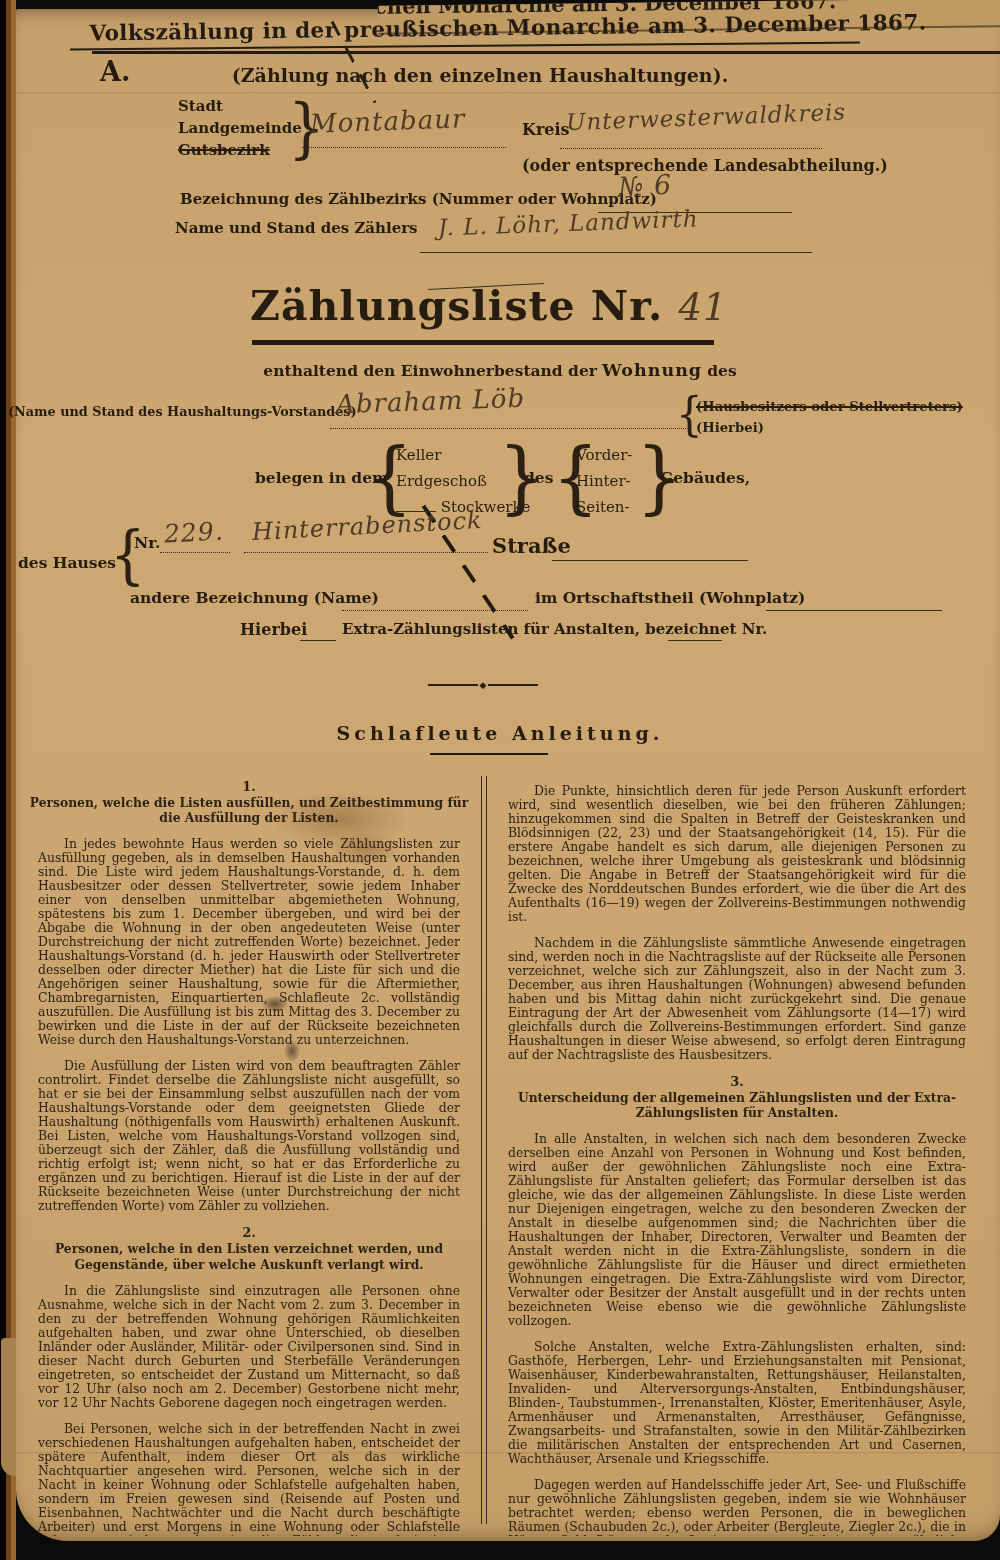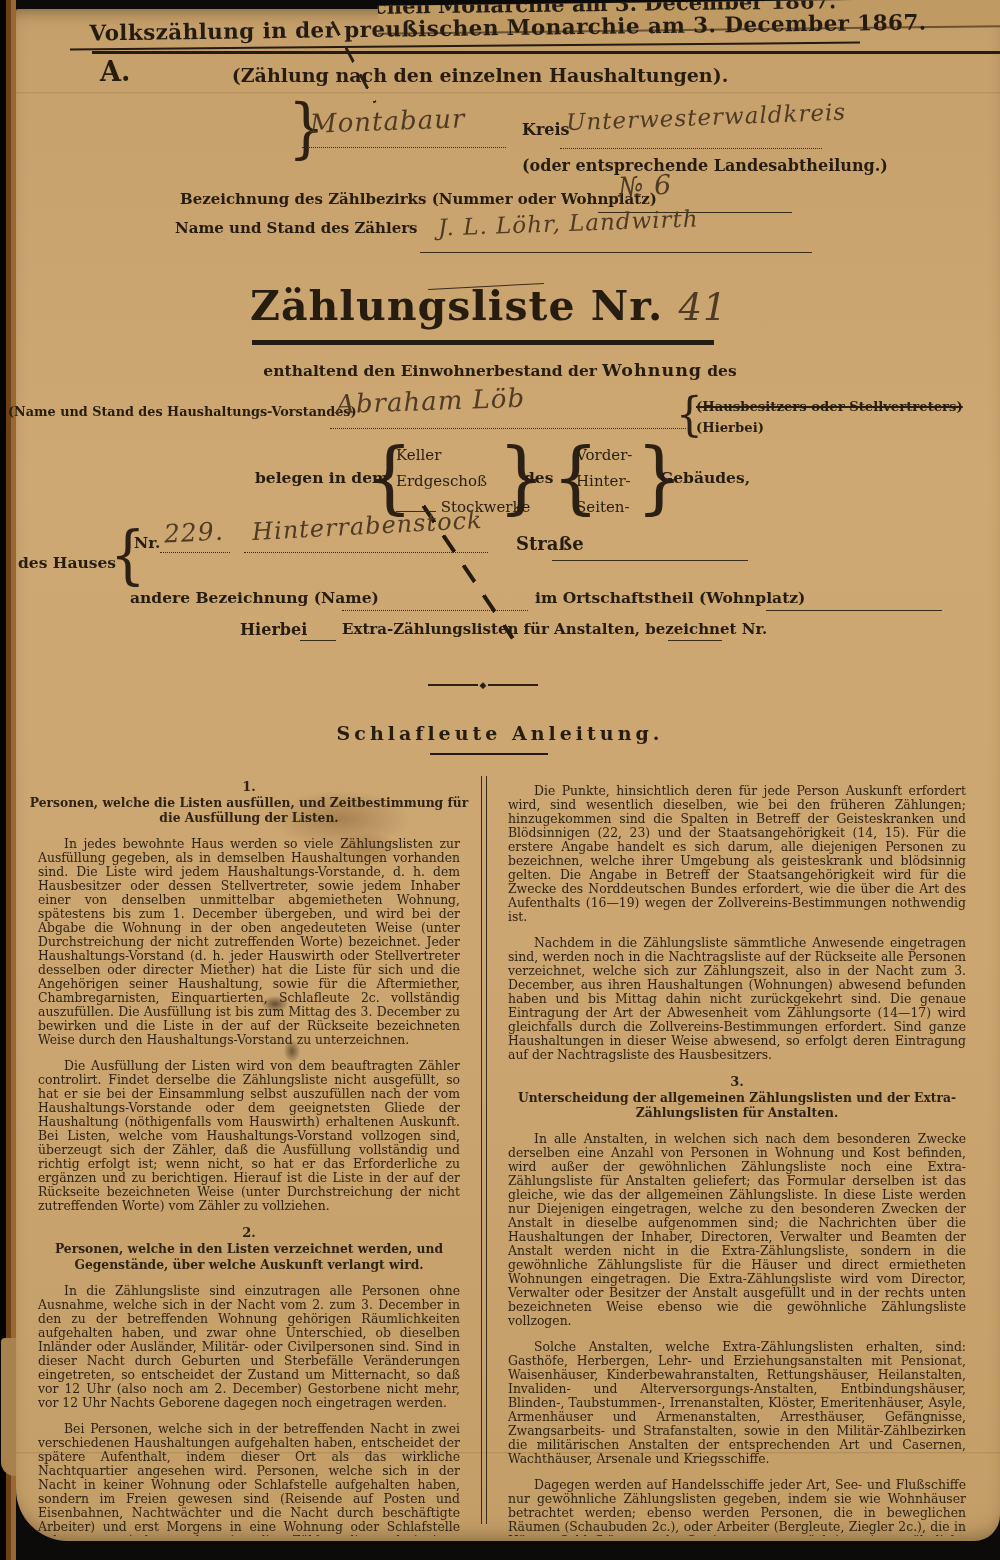--- a/index.html
+++ b/index.html
@@ -80,20 +80,25 @@
     <span>Volkszählung in der preußischen Monarchie am 3. December 1867.</span>
   </div>
 
   <div class="main-header">Volkszählung in der preußischen Monarchie am 3. December 1867.</div>
   <div class="rule" style="left:70px;top:45px;width:790px;height:2.4px;transform:rotate(-0.5deg);"></div>
   <div class="rule" style="left:92px;top:51px;width:908px;height:3px;"></div>
 
   <div class="abs frk" style="left:100px;top:56px;font-size:27px;z-index:3;">A.</div>
   <div class="abs frk" style="left:200px;top:64px;width:560px;text-align:center;font-size:19px;z-index:3;">(Zählung nach den einzelnen Haushaltungen).</div>
 
+  <div class="abs frk" style="left:178px;top:95px;font-size:15px;line-height:22px;z-index:3;">
+    <div>Stadt</div>
+    <div>Landgemeinde</div>
+    <div class="strike">Gutsbezirk</div>
+  </div>
   <div class="brace" style="left:288px;top:94px;font-size:58px;transform:scaleY(1.12);">}</div>
   <div class="abs hand" style="left:310px;top:106px;font-size:26px;transform:rotate(-2deg);">Montabaur</div>
   <div class="line dotted" style="left:302px;top:147px;width:204px;"></div>
   <div class="abs frk" style="left:522px;top:120px;font-size:16px;z-index:3;">Kreis</div>
   <div class="abs hand" style="left:566px;top:104px;font-size:23px;transform:rotate(-2.2deg);">Unterwesterwaldkreis</div>
   <div class="line dotted" style="left:560px;top:148px;width:262px;"></div>
   <div class="abs frk" style="left:522px;top:156px;font-size:16px;z-index:3;">(oder entsprechende Landesabtheilung.)</div>
 
   <div class="abs frk" style="left:180px;top:190px;font-size:15px;z-index:3;">Bezeichnung des Zählbezirks (Nummer oder Wohnplatz)</div>
   <div class="abs hand" style="left:618px;top:170px;font-size:27px;transform:rotate(-3deg);">№ 6</div>
@@ -143,21 +148,21 @@
   <div class="brace" style="left:636px;top:434px;font-size:74px;transform:scaleY(1.05);">}</div>
   <div class="abs frk" style="left:660px;top:468px;font-size:15.5px;z-index:3;">Gebäudes,</div>
 
   <div class="abs frk" style="left:18px;top:553px;font-size:15.5px;z-index:3;">des Hauses</div>
   <div class="brace" style="left:110px;top:522px;font-size:56px;transform:scaleY(1.15);">{</div>
   <div class="abs frk" style="left:134px;top:533px;font-size:15.5px;z-index:3;">Nr.</div>
   <div class="abs hand" style="left:164px;top:518px;font-size:25px;transform:rotate(-3deg);">229.</div>
   <div class="line dotted" style="left:160px;top:552px;width:70px;"></div>
   <div class="abs hand" style="left:252px;top:512px;font-size:24px;transform:rotate(-3deg);">Hinterrabenstock</div>
   <div class="line dotted" style="left:244px;top:552px;width:244px;"></div>
-  <div class="abs frk" style="left:492px;top:533px;font-size:18px;z-index:3;margin-left:24px;">Straße</div>
+  <div class="abs frk" style="left:492px;top:533px;font-size:21px;z-index:3;">Straße</div>
   <div class="line" style="left:552px;top:560px;width:196px;"></div>
   <div class="abs frk" style="left:130px;top:588px;font-size:15.5px;z-index:3;">andere Bezeichnung (Name)</div>
   <div class="line dotted" style="left:342px;top:610px;width:186px;"></div>
   <div class="abs frk" style="left:535px;top:588px;font-size:15.5px;z-index:3;text-align:center;">im Ortschaftstheil (Wohnplatz)</div>
   <div class="line" style="left:766px;top:610px;width:176px;"></div>
 
   <div class="abs frk" style="left:240px;top:620px;font-size:16px;z-index:3;">Hierbei</div>
   <div class="line" style="left:300px;top:640px;width:36px;"></div>
   <div class="abs frk" style="left:342px;top:620px;font-size:15px;z-index:3;">Extra-Zählungslisten für Anstalten, bezeichnet Nr.</div>
   <div class="line" style="left:668px;top:640px;width:54px;"></div>

